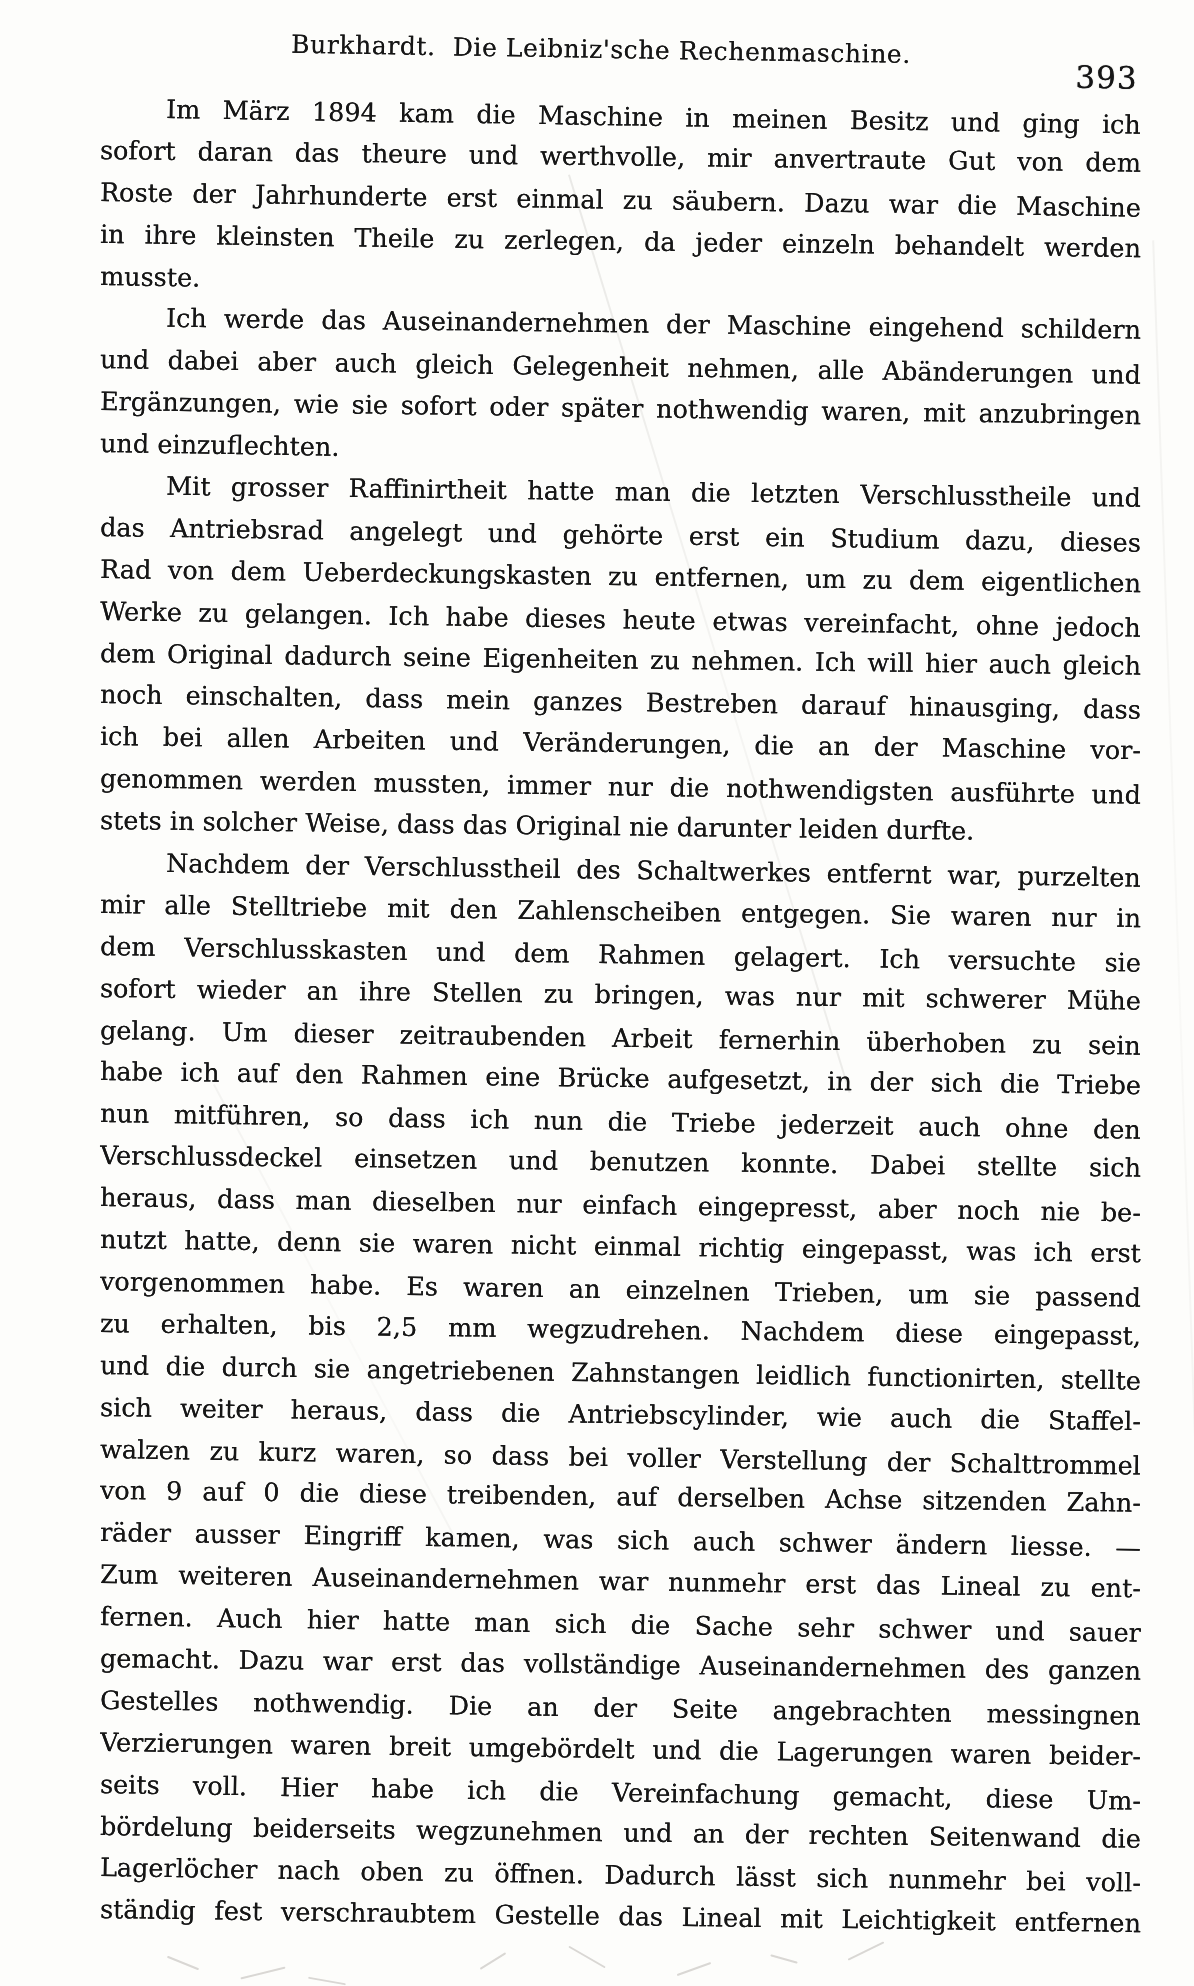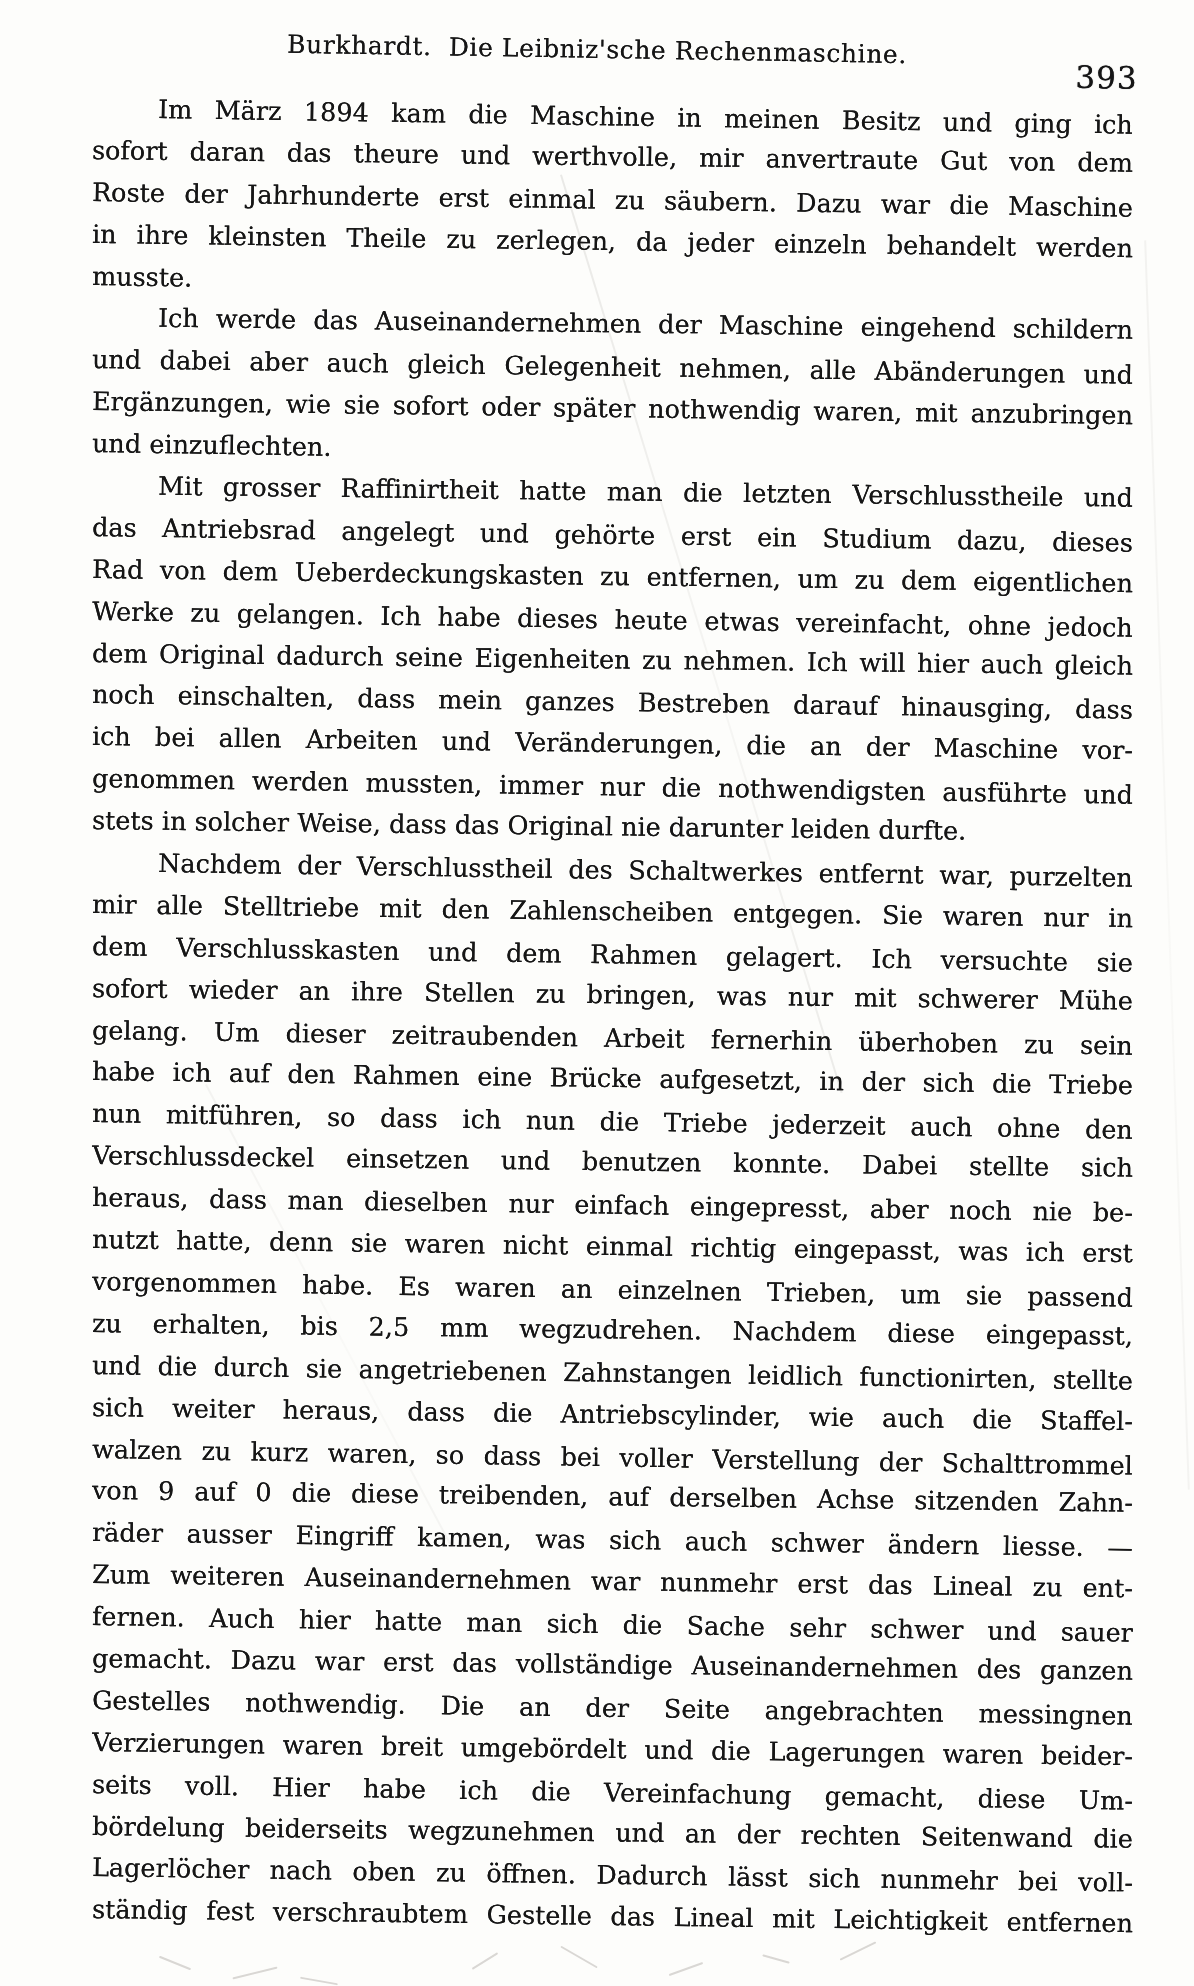--- a/index.html
+++ b/index.html
@@ -10,20 +10,21 @@
     width: 1194px;
     height: 1986px;
     background: var(--paper, #fdfdfb);
     overflow: hidden;
     position: relative;
     font-family: "DejaVu Serif", "Liberation Serif", serif;
   }
   .page {
     position: absolute;
     inset: 0;
+    margin-left: 8px;
   }
   
   .header-row {
     position: absolute;
     top: 30px;
     left: 0;
     width: 100%;
     height: 40px;
     transform: rotate(0.95deg);
     transform-origin: 300px 50%;

